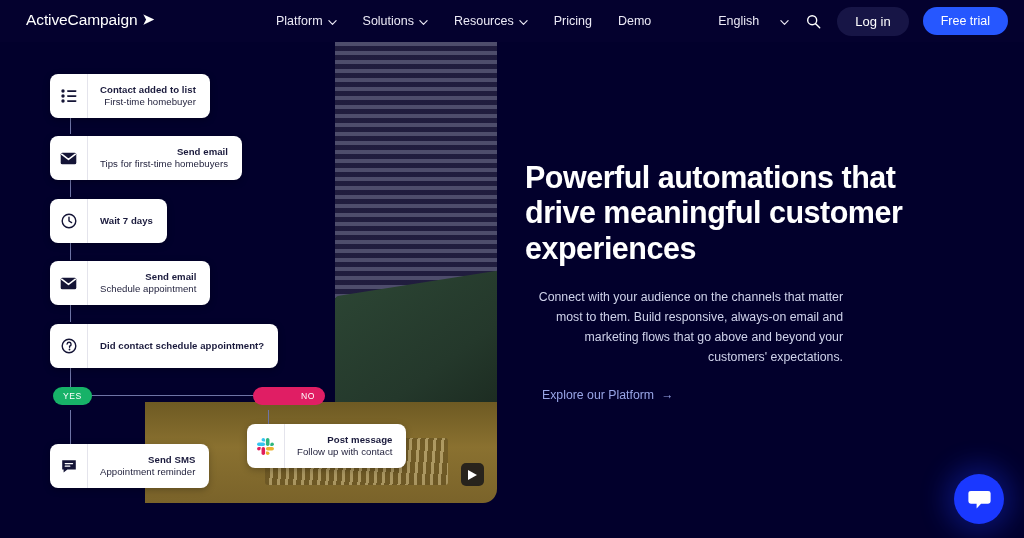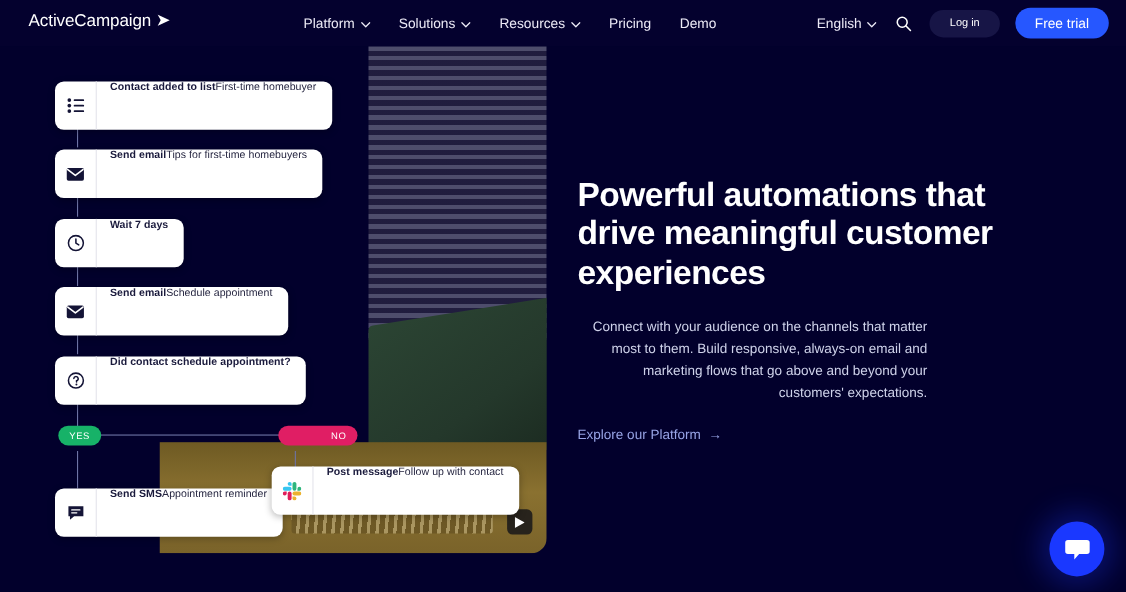--- a/index.html
+++ b/index.html
@@ -83,34 +83,34 @@
     right: 16px;
     top: 0;
     height: 42px;
     display: flex;
     align-items: center;
     gap: 14px;
   }
   .lang {
     display: flex;
     align-items: center;
-    gap: 5px;
+    gap: 21px;
     color: #eceaf6;
     font-size: 12.5px;
     cursor: pointer;
   }
   .search-btn {
     width: 20px; height: 20px;
     display: flex; align-items: center; justify-content: center;
     cursor: pointer;
   }
   .btn-login {
     background: #171546;
     color: #ffffff;
-    font-size: 10px;
+    font-size: 13px;
     border-radius: 999px;
     padding: 7px 18px;
     border: none;
     cursor: pointer;
     font-family: inherit;
   }
   .btn-trial {
     background: #2657ff;
     color: #ffffff;
     font-size: 12.5px;
@@ -232,24 +232,25 @@
     width: 38px;
     display: flex;
     align-items: center;
     justify-content: center;
     border-right: 1px solid #e4e4ec;
     flex: none;
   }
   .card-icon svg { display: block; }
   .card-body {
     display: flex;
-    flex-direction: row;
+    flex-direction: column;
     justify-content: center;
     padding: 0 14px 0 12px;
     white-space: nowrap;
+    align-items: flex-end;
   }
   .card-title {
     color: #1a1a3c;
     font-size: 9.6px;
     font-weight: 700;
     line-height: 1.28;
     letter-spacing: 0.05px;
   }
   .card-sub {
     color: #24243f;
@@ -299,20 +300,21 @@
   }
   .hero-link {
     display: inline-flex;
     align-items: center;
     gap: 7px;
     margin-top: 20px;
     color: #98a4e6;
     font-size: 12.3px;
     text-decoration: none;
     cursor: pointer;
+    margin-left: 17px;
   }
 
   
   .chat-widget {
     position: absolute;
     right: 20px;
     bottom: 14px;
     width: 50px;
     height: 50px;
     border-radius: 50%;

